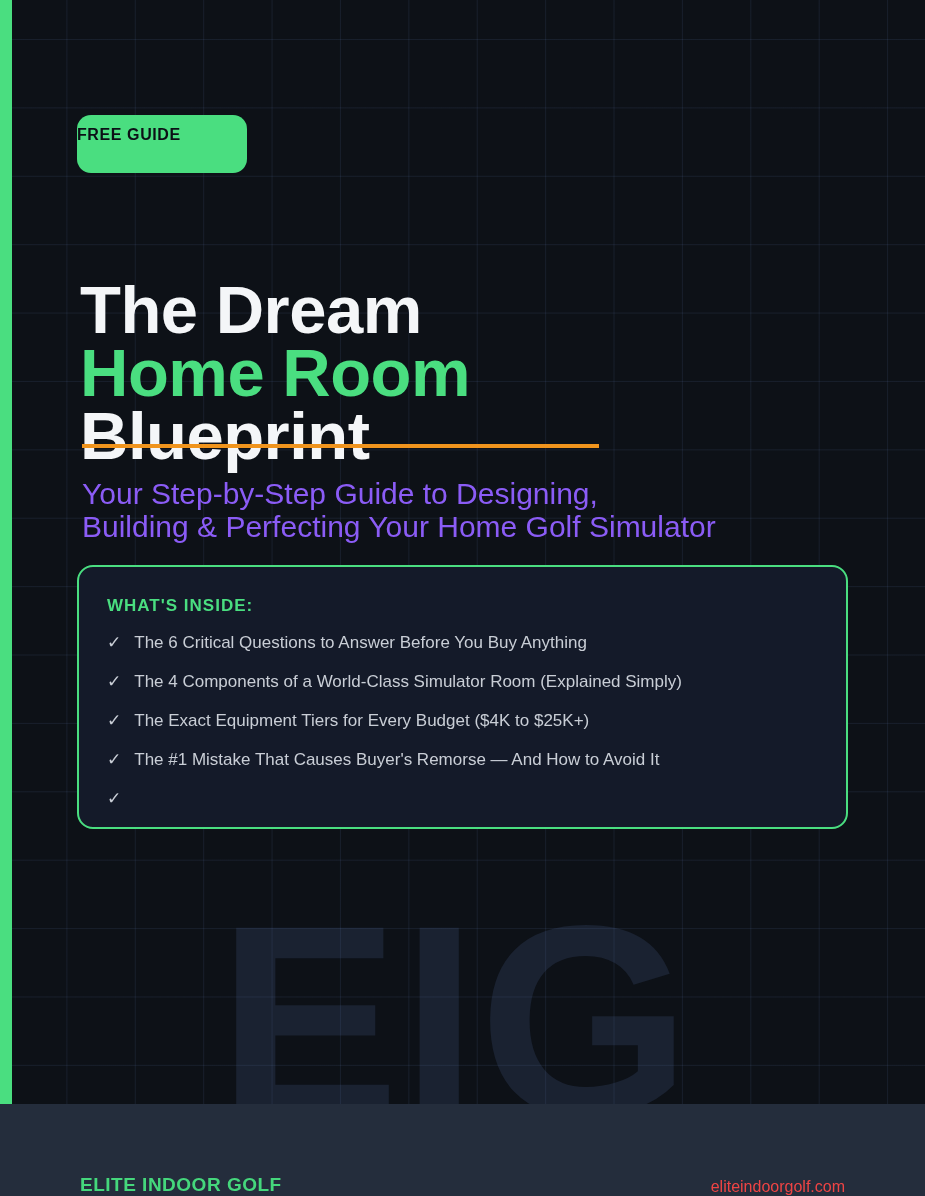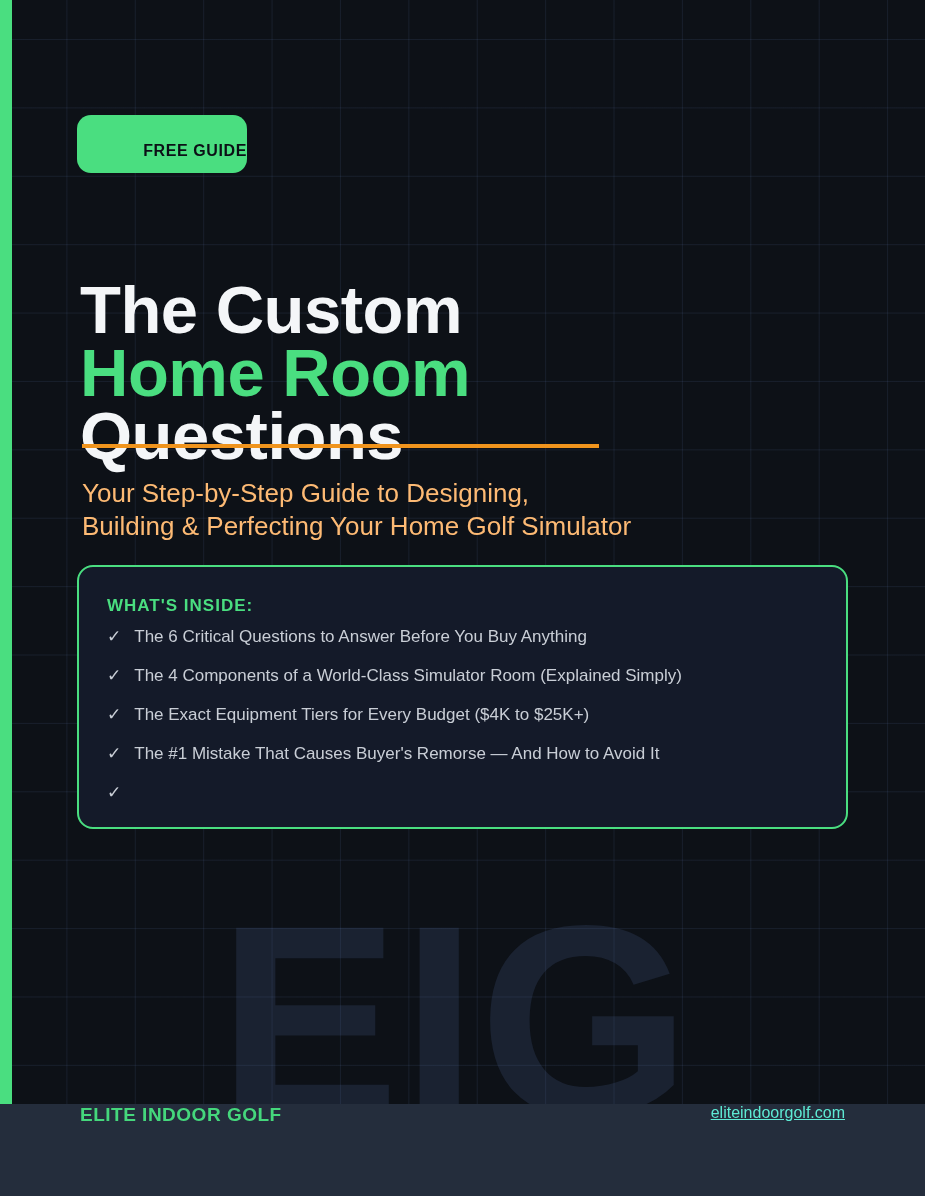--- a/index.html
+++ b/index.html
@@ -52,22 +52,22 @@
   }
 
   .content { position: absolute; inset: 0; z-index: 3; }
 
   .badge {
     position: absolute;
     left: 77px; top: 115px;
     width: 170px; height: 58px;
     background: #4ade80;
     border-radius: 14px;
-    text-align: right;
-    padding-top: 27px;
+    text-align: left;
+    padding-top: 11px;
     font-size: 16px;
     font-weight: bold;
     letter-spacing: 0.6px;
     color: #0c1016;
   }
 
   .title {
     position: absolute;
     left: 80px; top: 233px;
     font-size: 67px;
@@ -81,40 +81,40 @@
   .divider {
     position: absolute;
     left: 82px; top: 444px;
     width: 517px; height: 4px;
     background: #f0941d;
   }
 
   .subtitle {
     position: absolute;
     left: 82px; top: 477px;
-    font-size: 26px;
+    font-size: 30px;
     line-height: 33px;
-    color: #fdba74;
+    color: #8b5cf6;
   }
 
   .inside-box {
     position: absolute;
     left: 77px; top: 565px;
     width: 771px; height: 264px;
     background: #141a29;
     border: 2px solid #4ade80;
     border-radius: 16px;
     padding: 29px 28px 0 28px;
   }
   .inside-heading {
     font-size: 17px;
     font-weight: bold;
     letter-spacing: 1px;
     color: #4ade80;
-    margin: 0 0 11px 0;
+    margin: 0 0 17px 0;
   }
   .inside-list { list-style: none; margin: 0; padding: 0; }
   .inside-list li {
     display: flex;
     align-items: baseline;
     font-size: 17px;
     line-height: 20px;
     color: #c9ced6;
     margin-bottom: 19px;
   }
@@ -125,55 +125,54 @@
     font-size: 17px;
   }
 
   .footer {
     position: absolute;
     left: 0; top: 1104px;
     width: 925px; height: 92px;
     background: #242d3c;
     z-index: 10;
     display: flex;
-    align-items: flex-start;
+    align-items: flex-end;
     justify-content: space-between;
     padding: 0 80px;
   }
   .footer-brand {
     font-size: 19px;
     font-weight: bold;
     letter-spacing: 0.5px;
     color: #45d77c;
   }
   .footer-site {
     font-size: 16px;
-    color: #5eead4;
-    text-decoration: underline;
+    color: #ef4444;
   }
 </style>
 </head>
 <body>
 
 <div class="page">
 
   <div class="watermark">EIG</div>
 
   <div class="grid-overlay"></div>
 
   <div class="edge-bar"></div>
 
   <div class="content">
 
     <div class="badge">FREE GUIDE</div>
 
     <h1 class="title">
-      <span>The Custom</span><br>
+      <span>The Dream</span><br>
       <span class="green-line">Home Room</span><br>
-      <span>Questions</span>
+      <span>Blueprint</span>
     </h1>
 
     <div class="divider"></div>
 
     <div class="subtitle">
       <span>Your Step-by-Step Guide to Designing,</span><br>
       <span>Building &amp; Perfecting Your Home Golf Simulator</span>
     </div>
 
     <div class="inside-box">

